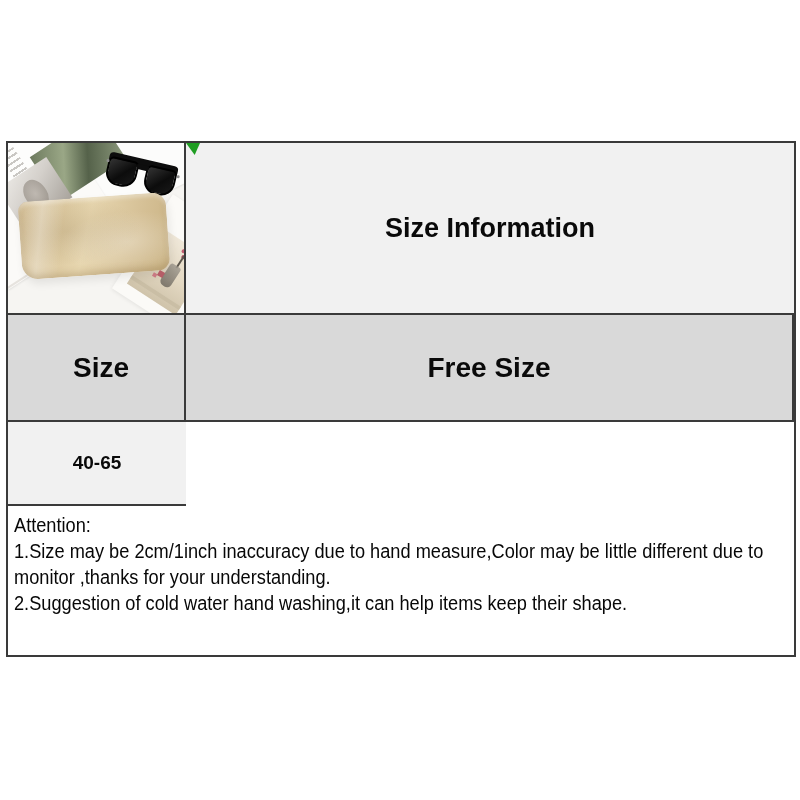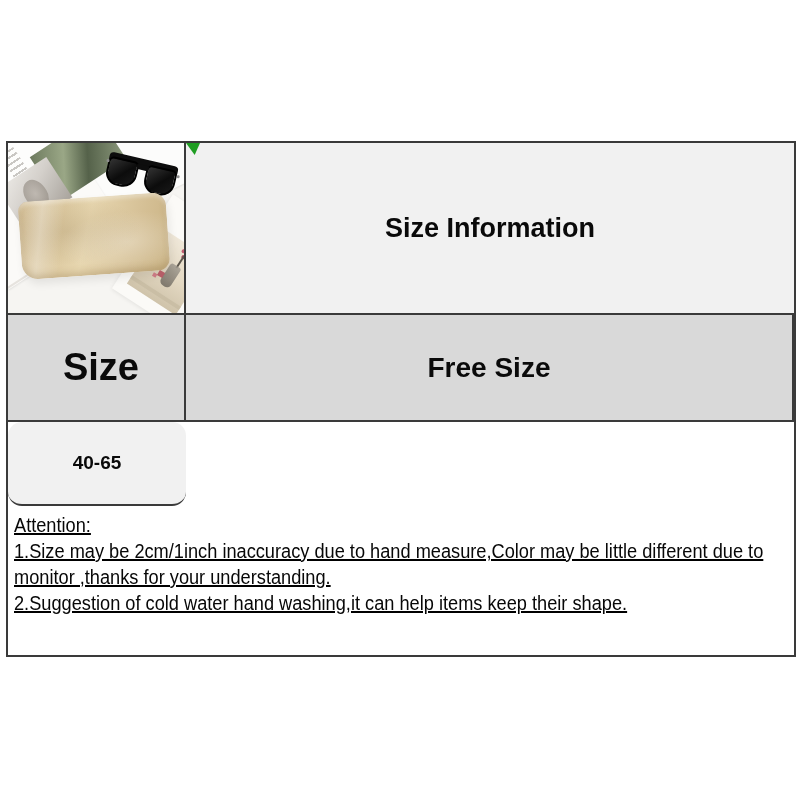--- a/index.html
+++ b/index.html
@@ -18,25 +18,25 @@
   .center{display:flex;align-items:center;justify-content:center;}
 
   
   .title-cell{background:#f1f1f1;}
   .title-text{font-size:27px;font-weight:bold;color:#0a0a0a;letter-spacing:0px;}
   .corner-marker{
     position:absolute;left:0;top:0;width:14px;height:12px;background:#1f9d22;
     clip-path:polygon(0 0,100% 0,62% 100%);
   }
   .hdr-cell{background:#d9d9d9;}
-  .size-hdr-text{font-size:38px;font-weight:bold;color:#0a0a0a;margin-left:10px;}
+  .size-hdr-text{font-size:28px;font-weight:bold;color:#0a0a0a;margin-left:10px;}
   .weight-hdr-text{font-size:20px;font-weight:bold;color:#0a0a0a;}
   .free-size-cell{background:#d9d9d9;}
   .free-size-text{font-size:28px;font-weight:bold;color:#0a0a0a;}
-  .weight-val-cell{background:#f1f1f1;border-radius:14px;}
+  .weight-val-cell{background:#f1f1f1;}
   .weight-val-text{font-size:19px;font-weight:bold;color:#0a0a0a;}
 
   
   .attention-cell{background:#ffffff;padding:6px 0 0 6px;}
   .attention-wrap{transform:scaleX(0.91);transform-origin:0 0;white-space:nowrap;}
   .att-line{font-size:20px;line-height:26px;color:#070707;}
 
   
   .photo-cell{background:#f6f5f2;}
   .photo-cell *{position:absolute;}
@@ -135,21 +135,21 @@
       <span class="size-hdr-text">Size</span>
     </div>
 
     <div class="cell b-r b-b free-size-cell center">
       <span class="free-size-text">Free Size</span>
     </div>
     <div class="cell b-b weight-val-cell center">
       <span class="weight-val-text">40-65</span>
     </div>
 
-    <div class="cell attention-cell" style="grid-column:1 / 3;text-decoration:underline;">
+    <div class="cell attention-cell" style="grid-column:1 / 3;">
       <div class="attention-wrap">
         <div class="att-line">Attention:</div>
         <div class="att-line">1.Size may be 2cm/1inch inaccuracy due to hand measure,Color may be little different due to</div>
         <div class="att-line">monitor ,thanks for your understanding.</div>
         <div class="att-line">2.Suggestion of cold water hand washing,it can help items keep their shape.</div>
       </div>
     </div>
 
   </div>
 </div>

